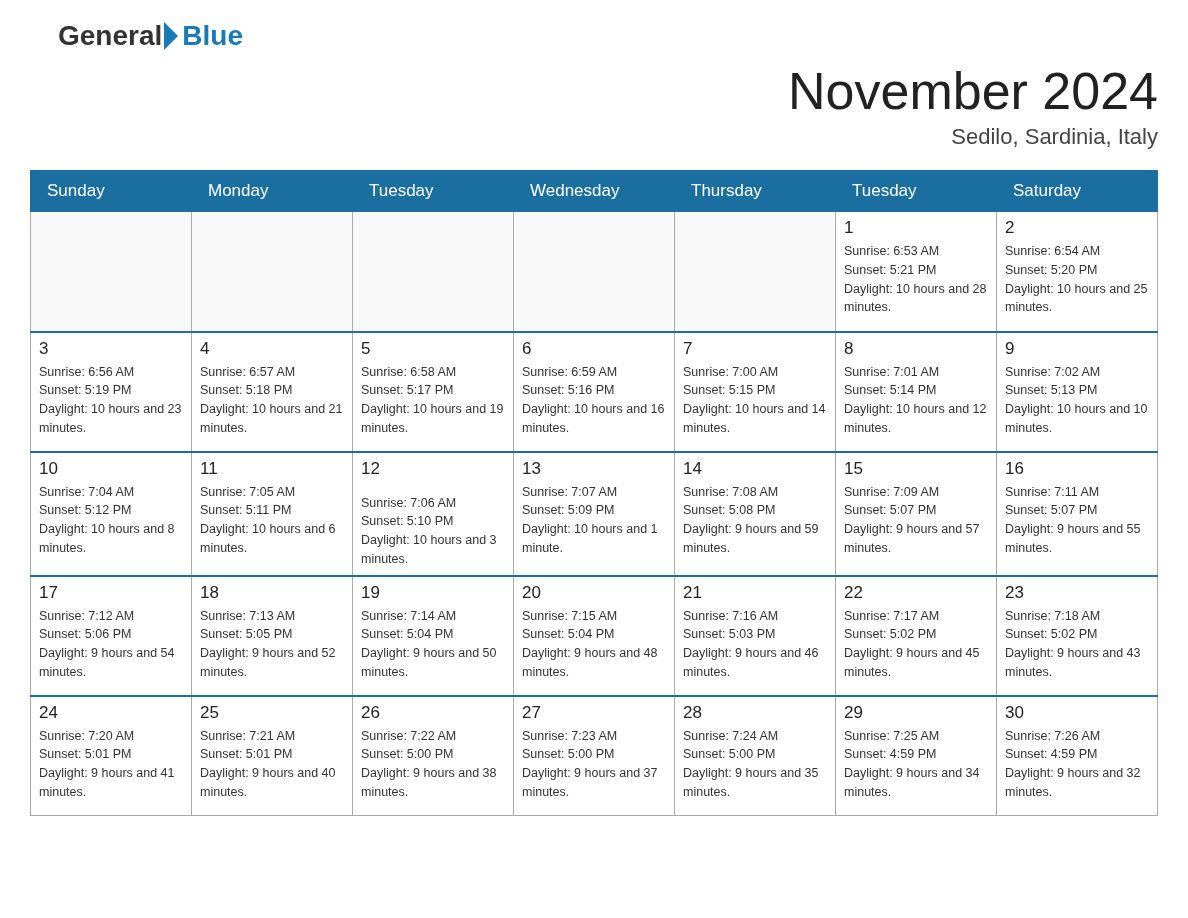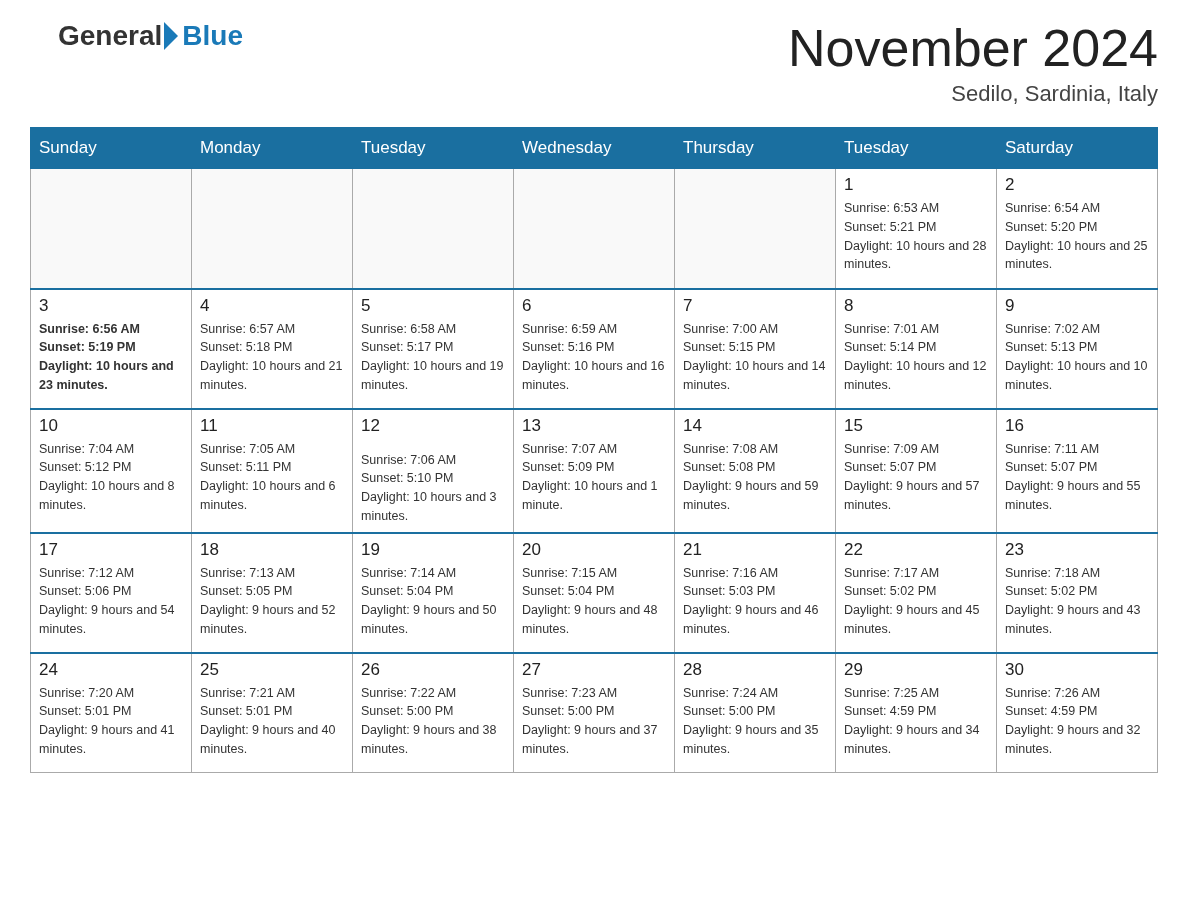--- a/index.html
+++ b/index.html
@@ -47,37 +47,38 @@
       margin-left: 4px;
     }
     .title-section {
       text-align: right;
     }
     .month-title {
       font-size: 52px;
       font-weight: normal;
       color: #222;
       line-height: 1.1;
+      margin-top: 43px;
     }
     .location {
       font-size: 22px;
       color: #444;
       margin-top: 4px;
     }
     .calendar {
       width: 100%;
       border-collapse: collapse;
       border: 1px solid #999;
     }
     .calendar th {
       background-color: #1a6fa0;
       color: #fff;
       font-size: 17px;
       font-weight: normal;
-      padding: 10px 8px;
+      padding: 10px 16px;
       border: 1px solid #1a6fa0;
       text-align: left;
     }
     .calendar td {
       border: 1px solid #aaa;
       vertical-align: top;
       padding: 6px 8px;
       width: calc(100% / 7);
       min-height: 110px;
       height: 120px;
@@ -145,21 +146,21 @@
         <td>
           <span class="day-number">2</span>
           <div class="day-info" style="white-space: pre-line;">Sunrise: 6:54 AM
 Sunset: 5:20 PM
 Daylight: 10 hours and 25 minutes.</div>
         </td>
       </tr>
       <tr class="row-divider">
         <td>
           <span class="day-number">3</span>
-          <div class="day-info" style="white-space: pre-line; font-weight: bold;">Sunrise: 6:56 AM
+          <div class="day-info" style="white-space: pre-line;">Sunrise: 6:56 AM
 Sunset: 5:19 PM
 Daylight: 10 hours and 23 minutes.</div>
         </td>
         <td>
           <span class="day-number">4</span>
           <div class="day-info" style="white-space: pre-line;">Sunrise: 6:57 AM
 Sunset: 5:18 PM
 Daylight: 10 hours and 21 minutes.</div>
         </td>
         <td>

